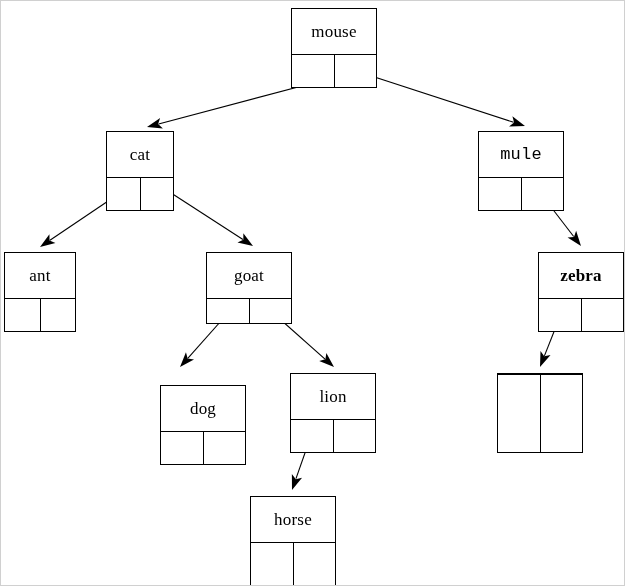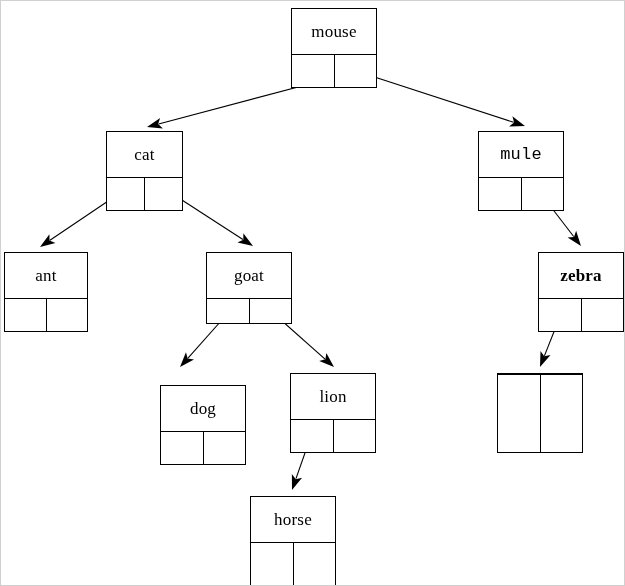--- a/index.html
+++ b/index.html
@@ -112,35 +112,35 @@
     </svg>
 
   <div id="nodes-layer">
       <div class="node-box" style="left: 290px; top: 7px; width: 86px; height: 80px;">
         <div class="node-label">mouse</div>
         <div class="node-cells">
           <div class="node-cell left"></div>
           <div class="node-cell right"></div>
         </div>
       </div>
-      <div class="node-box" style="left: 105px; top: 130px; width: 77px; height: 80px;">
+      <div class="node-box" style="left: 105px; top: 130px; width: 68px; height: 80px;">
         <div class="node-label">cat</div>
         <div class="node-cells">
           <div class="node-cell left"></div>
           <div class="node-cell right"></div>
         </div>
       </div>
       <div class="node-box" style="left: 477px; top: 130px; width: 86px; height: 80px; font-family: Liberation Mono, monospace;">
         <div class="node-label">mule</div>
         <div class="node-cells">
           <div class="node-cell left"></div>
           <div class="node-cell right"></div>
         </div>
       </div>
-      <div class="node-box" style="left: 3px; top: 251px; width: 84px; height: 80px;">
+      <div class="node-box" style="left: 3px; top: 251px; width: 72px; height: 80px;">
         <div class="node-label">ant</div>
         <div class="node-cells">
           <div class="node-cell left"></div>
           <div class="node-cell right"></div>
         </div>
       </div>
       <div class="node-box" style="left: 205px; top: 251px; width: 86px; height: 72px;">
         <div class="node-label">goat</div>
         <div class="node-cells">
           <div class="node-cell left"></div>

